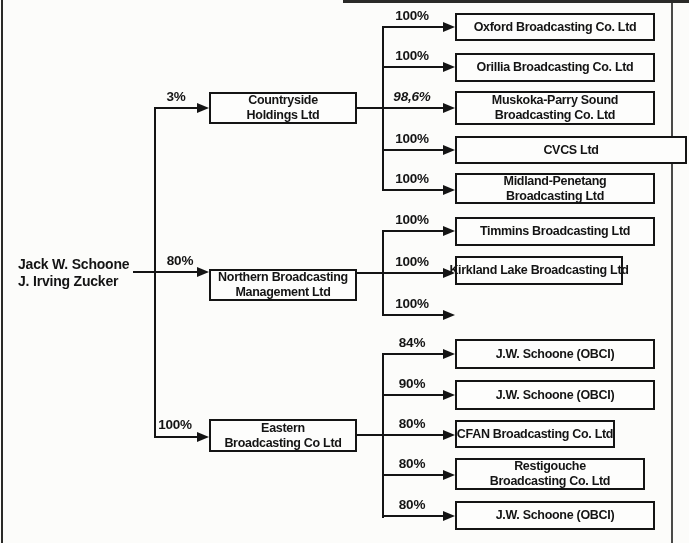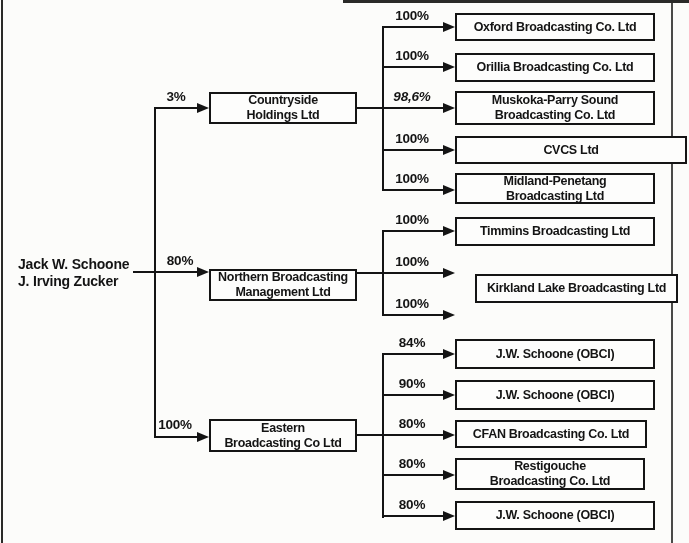--- a/index.html
+++ b/index.html
@@ -140,30 +140,30 @@
   <div class="box" style="left:455px;top:136px;width:232px;height:28px;">
     <div>CVCS Ltd</div>
   </div>
   <div class="box" style="left:455px;top:173px;width:200px;height:31px;">
     <div>Midland-Penetang</div>
     <div>Broadcasting Ltd</div>
   </div>
   <div class="box" style="left:455px;top:217px;width:200px;height:29px;">
     <div>Timmins Broadcasting Ltd</div>
   </div>
-  <div class="box" style="left:455px;top:274px;width:203px;height:29px;margin-left:20px;">
+  <div class="box" style="left:455px;top:256px;width:168px;height:29px;">
     <div>Kirkland Lake Broadcasting Ltd</div>
   </div>
   <div class="box" style="left:455px;top:339px;width:200px;height:30px;">
     <div>J.W. Schoone (OBCI)</div>
   </div>
   <div class="box" style="left:455px;top:380px;width:200px;height:30px;">
     <div>J.W. Schoone (OBCI)</div>
   </div>
-  <div class="box" style="left:455px;top:420px;width:192px;height:28px;">
+  <div class="box" style="left:455px;top:420px;width:160px;height:28px;">
     <div>CFAN Broadcasting Co. Ltd</div>
   </div>
   <div class="box" style="left:455px;top:458px;width:190px;height:32px;">
     <div>Restigouche</div>
     <div>Broadcasting Co. Ltd</div>
   </div>
   <div class="box" style="left:455px;top:501px;width:200px;height:29px;">
     <div>J.W. Schoone (OBCI)</div>
   </div>
 

